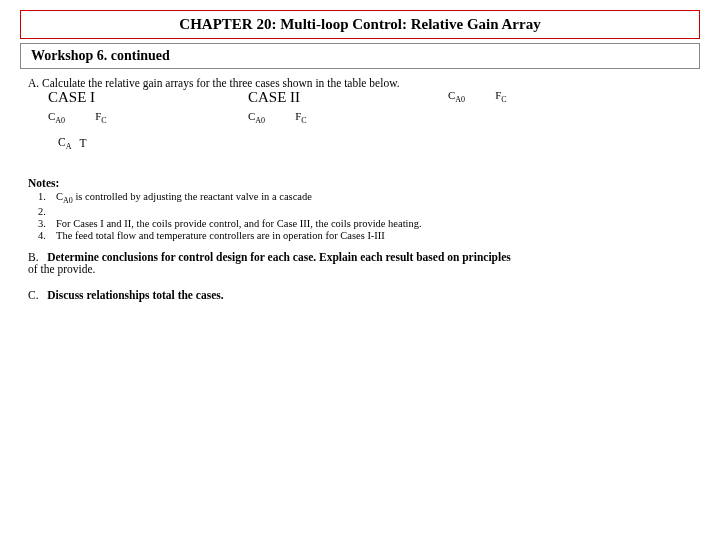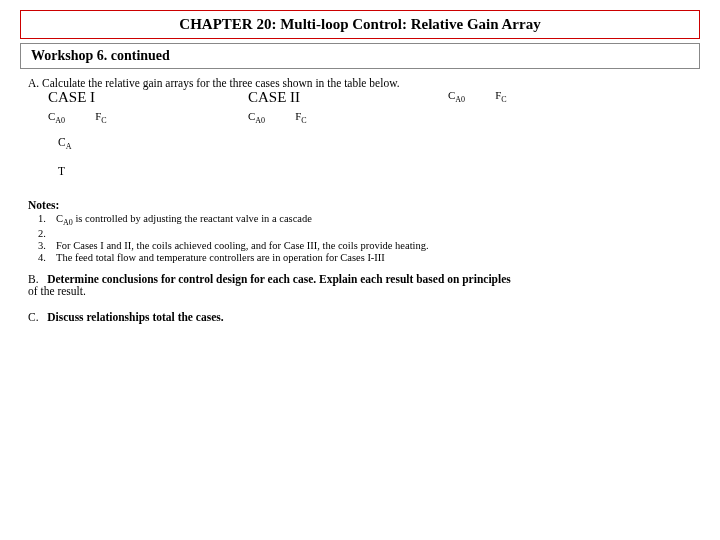--- a/index.html
+++ b/index.html
@@ -81,21 +81,21 @@
 
     .row-label-text {
       font-size: 11.5px;
     }
 
     sub {
       font-size: 8px;
     }
 
     .notes-section {
-      margin-top: 18px;
+      margin-top: 24px;
       margin-left: 0px;
     }
 
     .notes-title {
       font-size: 11.5px;
       font-weight: bold;
       margin-bottom: 2px;
     }
 
     .notes-list {
@@ -135,21 +135,21 @@
       display: inline;
     }
 
     .cases-row {
       display: flex;
       margin-left: 20px;
     }
 
     .row-lines {
       display: flex;
-      flex-direction: column;
+      flex-direction: row;
       gap: 8px;
       margin-left: 30px;
       margin-top: 8px;
     }
   </style>
 </head>
 <body>
 
 <div class="page-container">
 
@@ -205,37 +205,37 @@
         <ul class="notes-list">
           <li>
             <span class="note-num">1.</span>
             <span>C<sub>A0</sub> is controlled by adjusting the reactant valve in a cascade</span>
           </li>
           <li>
             <span class="note-num">2.</span>
           </li>
           <li>
             <span class="note-num">3.</span>
-            <span>For Cases I and II, the coils achieved cooling, and for Case III, the coils provide heating.</span>
+            <span>For Cases I and II, the coils provide control, and for Case III, the coils provide heating.</span>
           </li>
           <li>
             <span class="note-num">4.</span>
             <span>The feed total flow and temperature controllers are in operation for Cases I-III</span>
           </li>
         </ul>
       </div>
     </div>
 
     <div class="section-b">
       <span>B.</span>&nbsp;&nbsp;
       <span class="section-b-heading">
         <span>Determine conclusions for control design for each case.  Explain each result based on principles</span>
       </span>
       <br>
-      <span>of the result.</span>
+      <span>of the provide.</span>
     </div>
 
     <div class="section-c">
       <span>C.</span>&nbsp;&nbsp;
       <span class="section-c-heading">
         <span>Discuss relationships total the cases.</span>
       </span>
     </div>
 
   </div>

